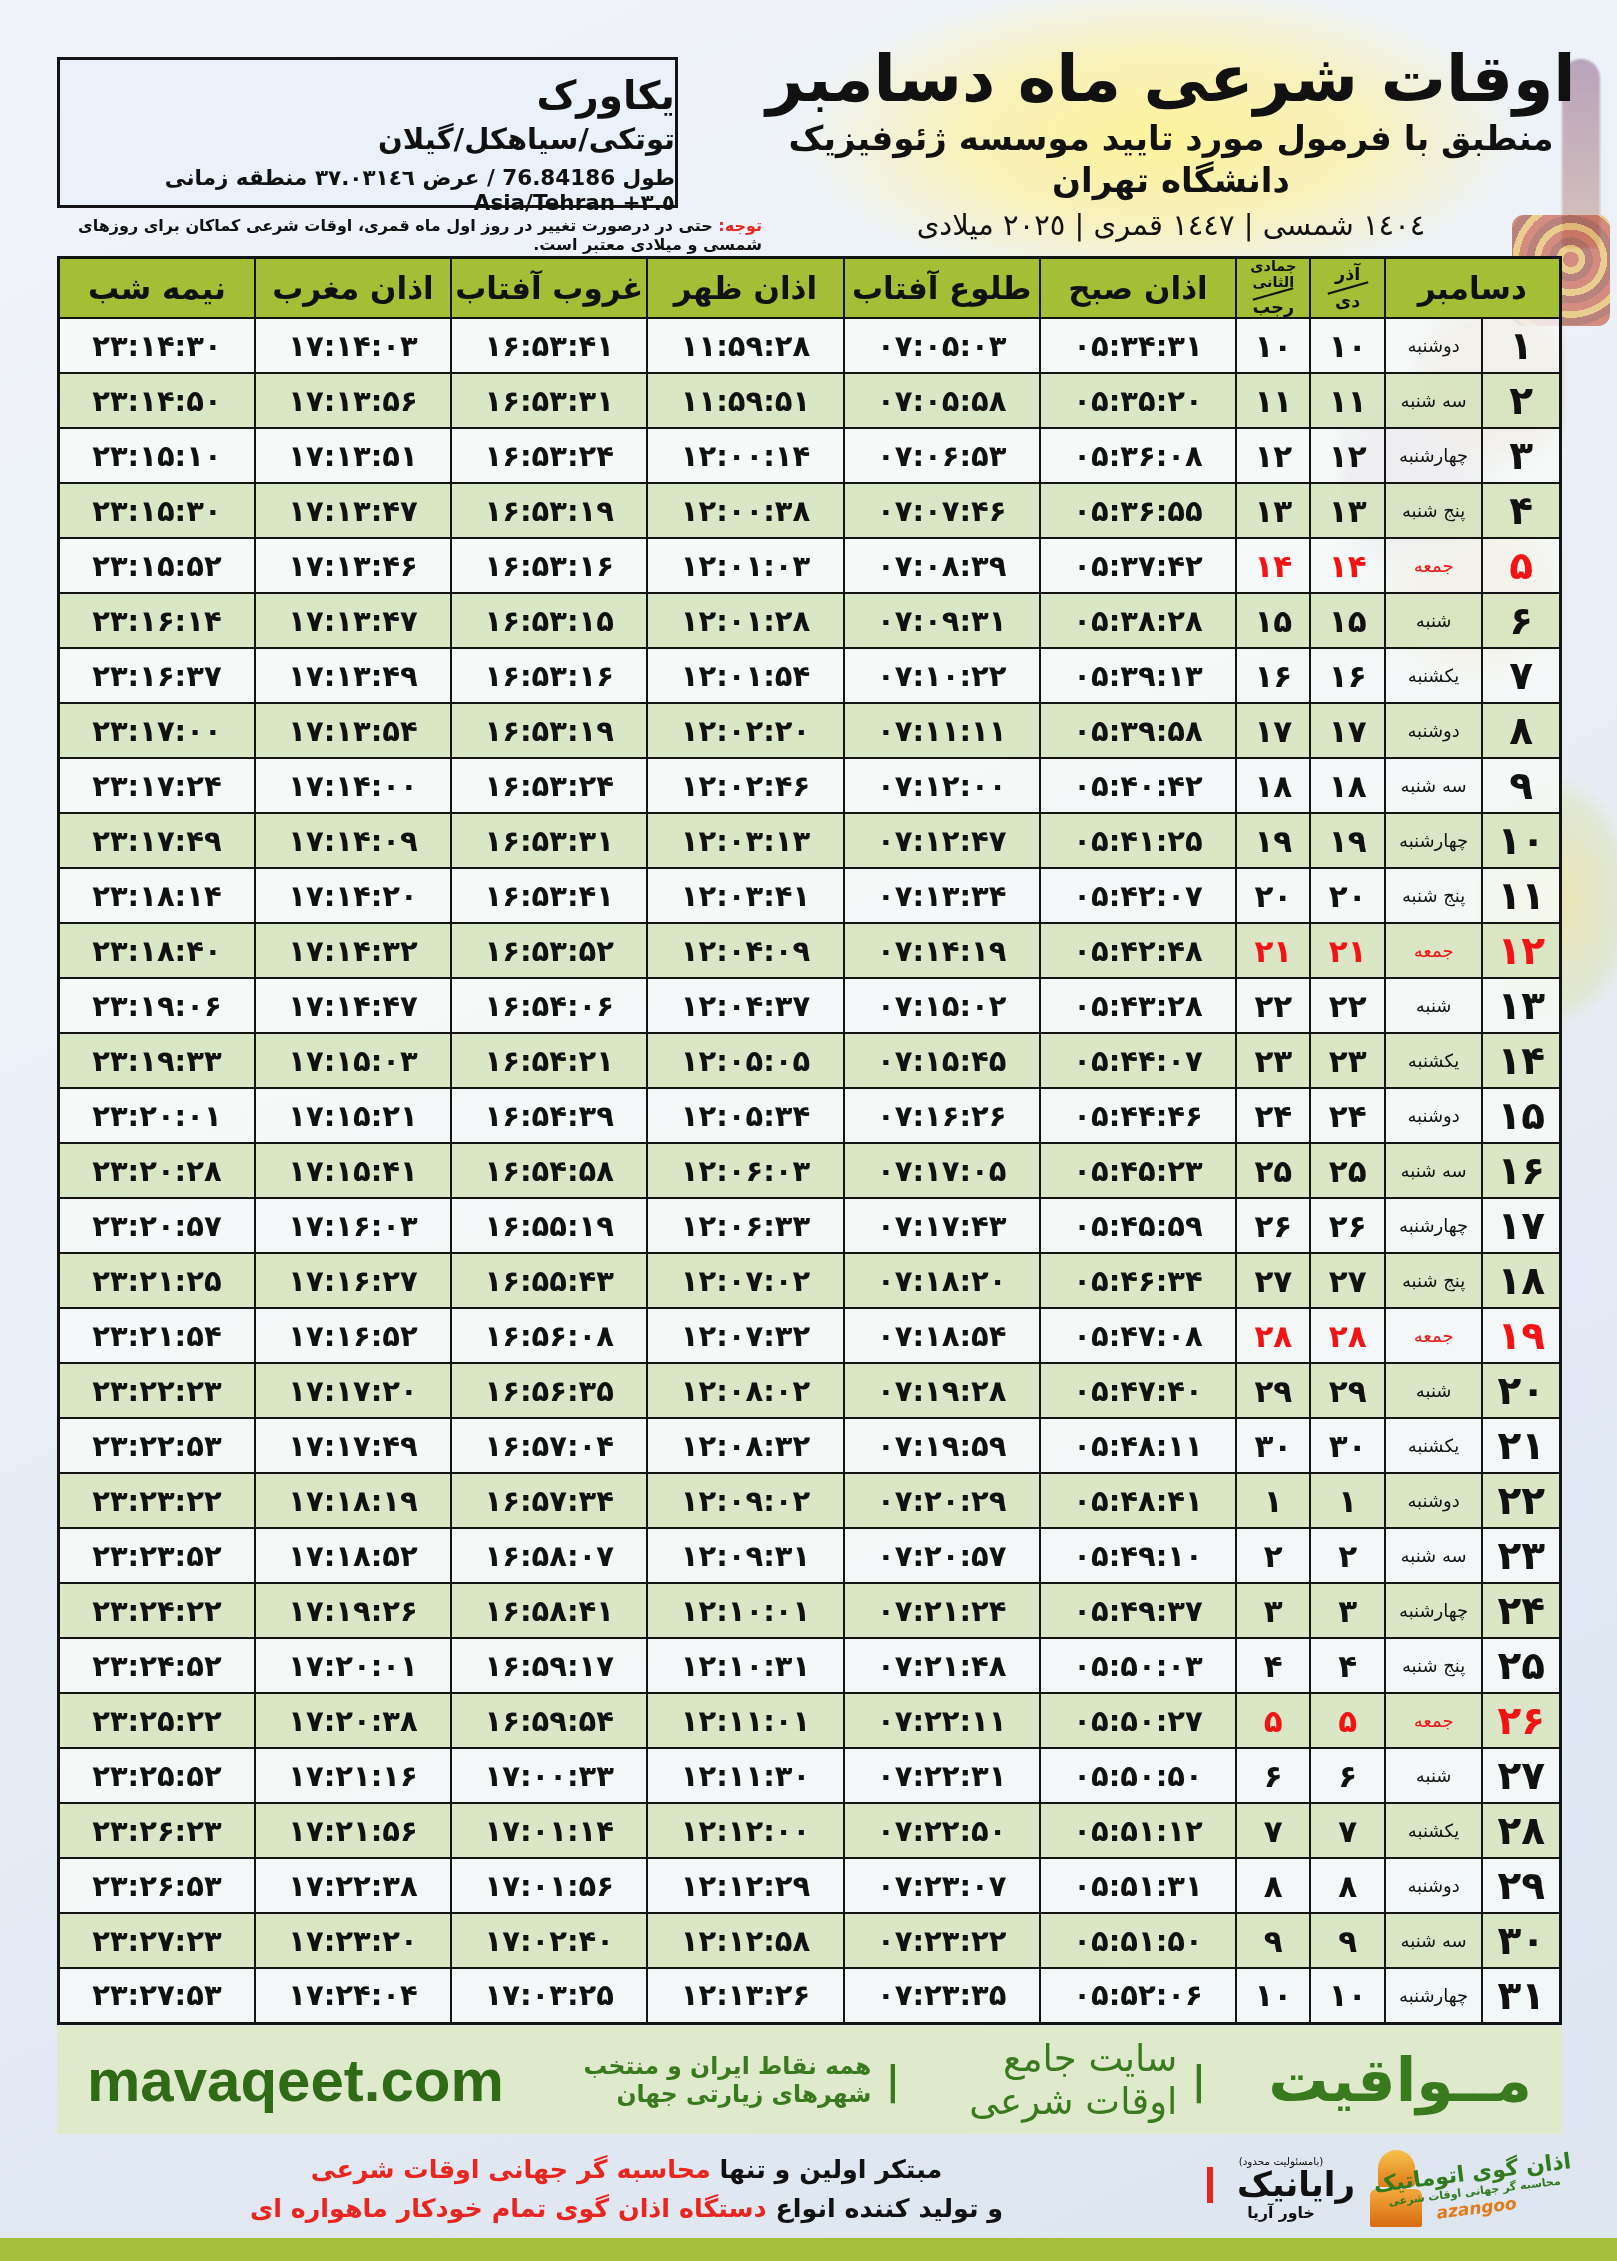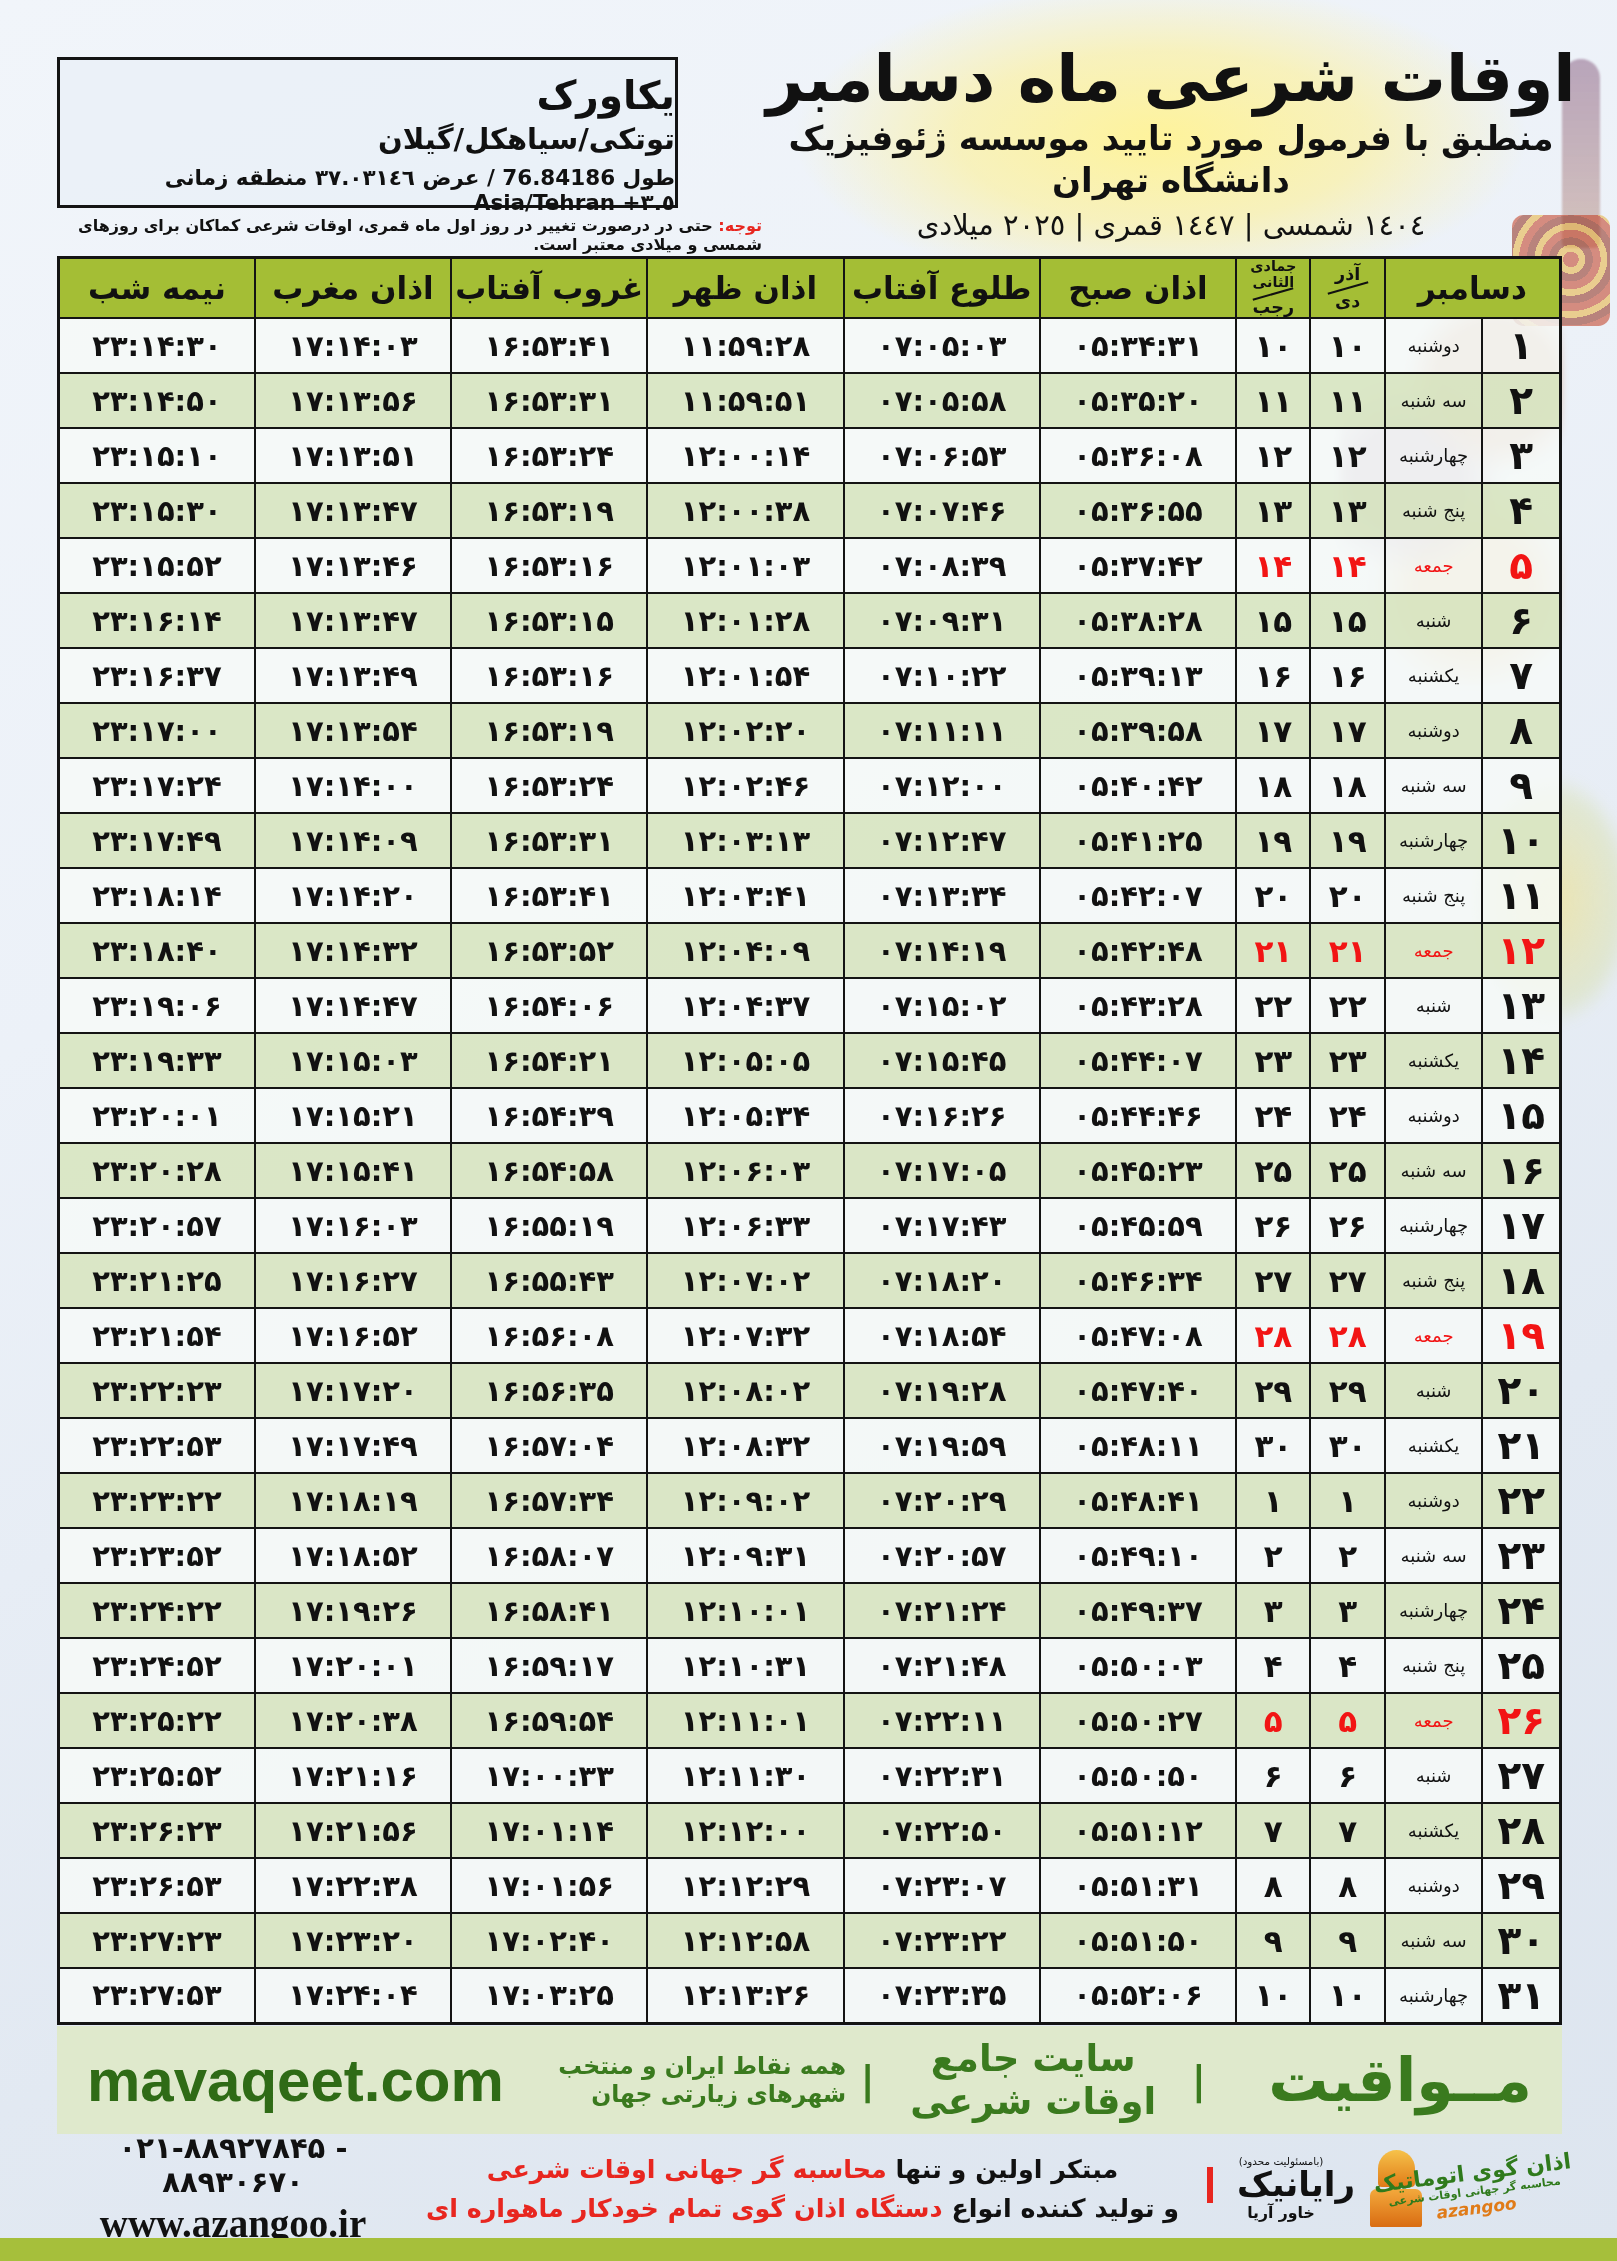--- a/index.html
+++ b/index.html
@@ -59,21 +59,21 @@
   td.c-time{font-size:29px;font-weight:bold;direction:ltr;}
   td.c-month{font-size:31px;font-weight:bold;}
   td.c-week{font-size:18px;}
   td.c-day{font-size:39px;font-weight:bold;}
   tr.friday td.c-day,tr.friday td.c-week,tr.friday td.c-month{color:var(--friday-red);}
   
   .footer-band{position:absolute;left:57px;top:2026px;width:1505px;height:108px;background:var(--band-bg);
     display:flex;align-items:center;direction:rtl;padding:0 30px;color:var(--brand-green);z-index:2;}
   .brand-word{font-size:60px;font-weight:bold;letter-spacing:0.7px;margin-left:48px;}
   .band-sep{font-size:39px;font-weight:bold;margin:0 14.4px;}
-  .band-tag1{font-size:37px;font-weight:bold;text-align:center;}
+  .band-tag1{font-size:37px;font-weight:normal;}
   .band-tag2{font-size:23.5px;font-weight:bold;}
   .band-url{margin-right:auto;font-family:"Liberation Sans",sans-serif;font-size:60px;font-weight:bold;color:var(--url-green);direction:ltr;}
   
   .bottom-strip{position:absolute;left:57px;top:2141px;width:1505px;height:95px;display:flex;direction:rtl;
     align-items:center;justify-content:space-between;z-index:2;}
   .logo-azangoo{display:flex;align-items:center;direction:ltr;width:196px;}
   .az-icon{position:relative;width:60px;height:77px;margin-right:9px;}
   .az-icon .dome{position:absolute;left:11.7px;top:0;width:37px;height:37px;border-radius:50% 50% 3.9px 3.9px;
     background:linear-gradient(180deg,#f6c24a,#e07b18);}
   .az-icon .base{position:absolute;left:3.9px;bottom:0;width:52px;height:38px;border-radius:6.5px 6.5px 2.6px 2.6px;
@@ -567,23 +567,19 @@
 
     <div class="promo">
       <div>
         <span>مبتکر اولین و تنها </span><span class="red">محاسبه گر جهانی اوقات شرعی</span>
       </div>
       <div>
         <span>و تولید کننده انواع </span><span class="red">دستگاه اذان گوی تمام خودکار ماهواره ای</span>
       </div>
     </div>
 
-    <div class="contact">
-      <div class="phones">۰۲۱-۸۸۹۲۷۸۴۵ - ۸۸۹۳۰۶۷۰</div>
-      <div class="website">www.azangoo.ir</div>
-    </div>
 
   </div>
 
   <div class="bottom-bar"></div>
 
 </div>
 
 
 </body></html>

